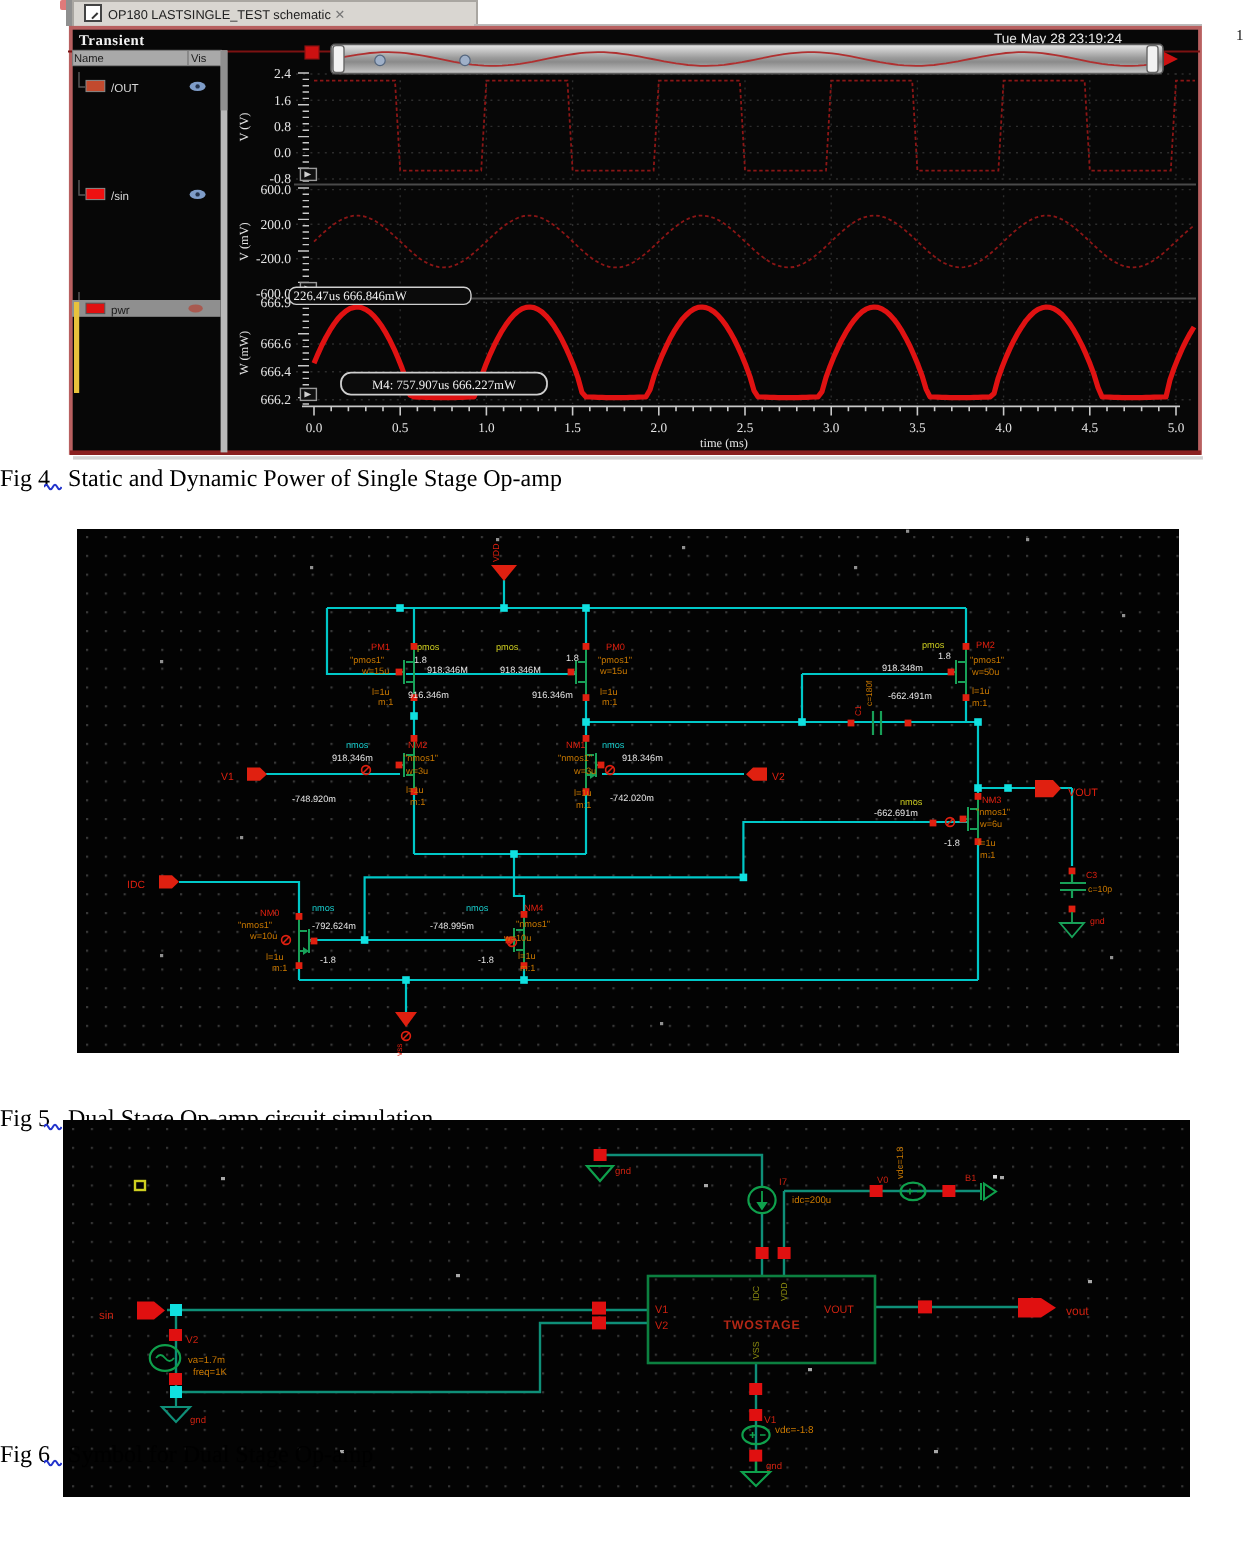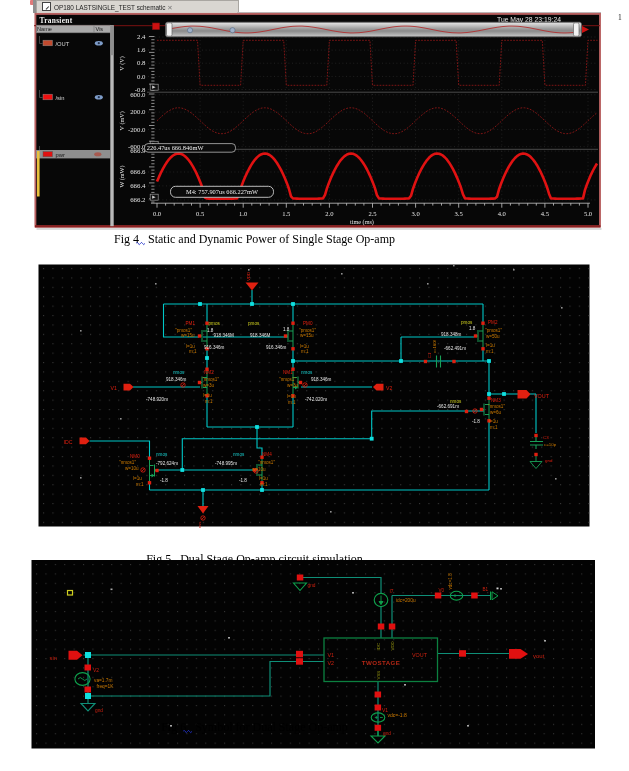--- a/index.html
+++ b/index.html
@@ -1,15 +1,15 @@
 <!DOCTYPE html>
 <html><head><meta charset="utf-8"><style>
 html,body{margin:0;padding:0;width:629px;height:771px;background:#ffffff;overflow:hidden}
 .abs{position:absolute}
-.cap{position:absolute;left:0;width:509px;text-align:center;font-family:"Liberation Serif",serif;font-size:12px;color:#000}
+.cap{position:absolute;left:0;width:509px;text-align:left;font-family:"Liberation Serif",serif;font-size:12px;color:#000}
 </style></head>
 <body>
 
 <div class="abs" style="left:0;top:0;width:629px;height:771px;background:#fff"></div>
 
 <div class="abs" style="left:30px;top:0;width:12px;height:4.5px;background:#e07a7a;border-radius:1px"></div>
 
 <div class="abs" style="left:33px;top:0;width:3px;height:13px;background:#8f8f8f"></div>
 
 <div class="abs" style="left:36px;top:0;width:201px;height:12.2px;background:#d9d6d1;border:0.8px solid #a9a6a1;border-bottom:none;font-family:'Liberation Sans',sans-serif;font-size:6.4px;color:#222;line-height:12px;white-space:nowrap">

